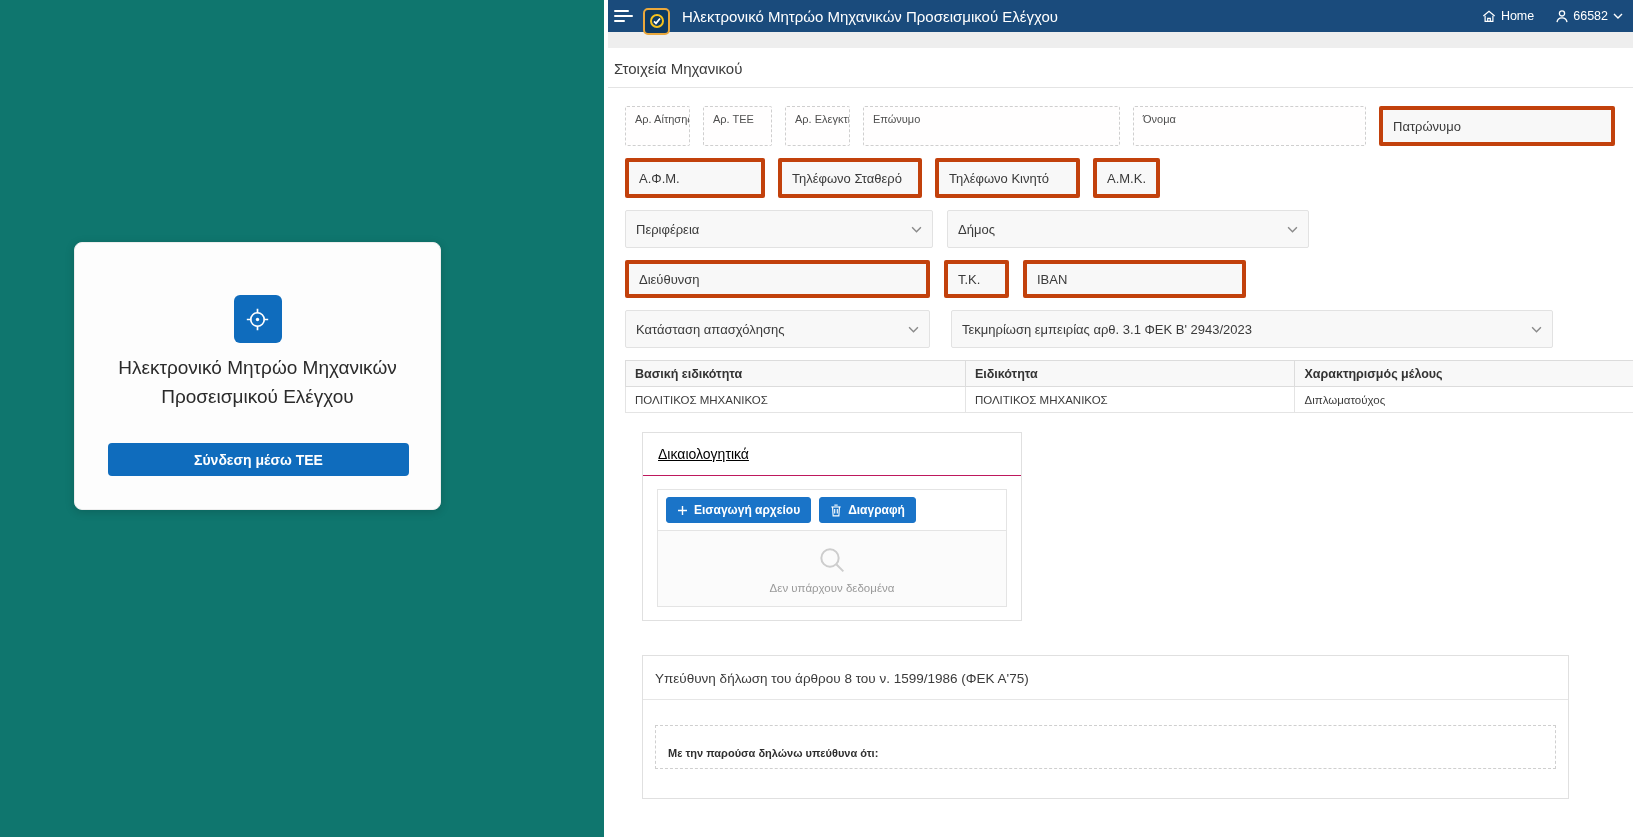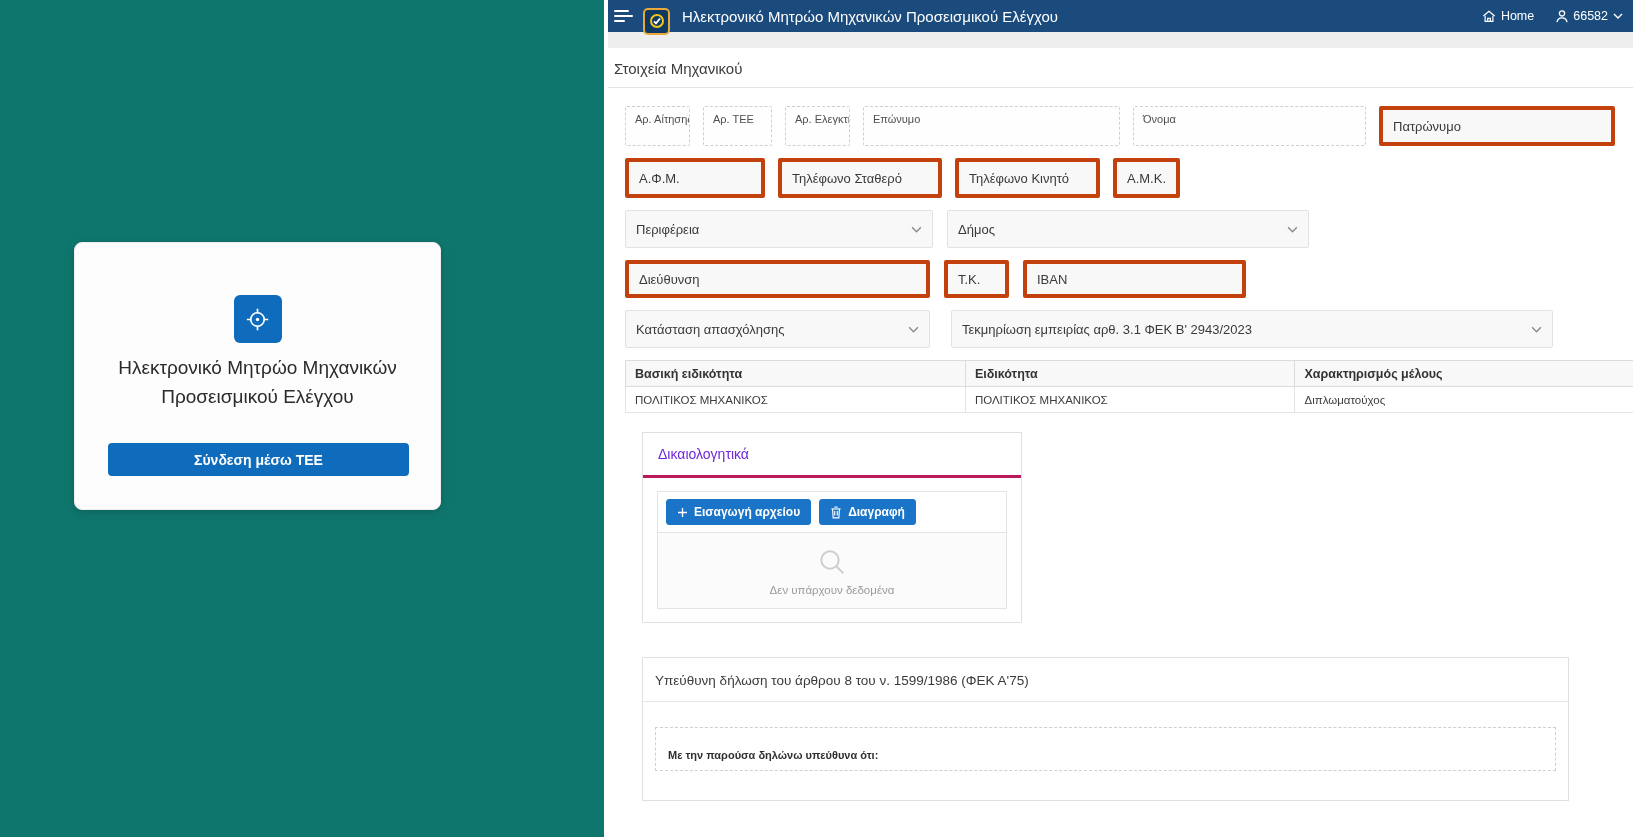--- a/index.html
+++ b/index.html
@@ -72,37 +72,37 @@
   input.f { font-family:inherit; font-size:13px; color:#3a3a3a; padding:0 10px; outline:none; }
   input.f::placeholder { color:#3a3a3a; opacity:1; }
 
   .dd {
     height:38px; display:flex; align-items:center; justify-content:space-between;
     padding:0 10px; background:#f8f8f8; border:1px solid #e2e2e2; border-radius:2px;
     font-size:13px; color:#3a3a3a; cursor:pointer; flex:none;
   }
   .dd .cv { color:#8a8a8a; display:flex; }
 
-  .w65{width:65px}.w67{width:67px}.w69{width:69px}.w140{width:140px}.w144{width:164px}
+  .w65{width:65px}.w67{width:67px}.w69{width:69px}.w140{width:140px}.w144{width:144px}
   .w145{width:145px}.w147{width:147px}.w223{width:223px}.w233{width:233px}.w236{width:236px}
   .w257{width:257px}.w292{width:292px}.w305{width:305px}.w308{width:308px}.w362{width:362px}.w602{width:602px}
 
   
   .spec-table { width:1031px; border-collapse:collapse; margin-top:8px; }
   .spec-table th {
     background:#f8f8f8; border:1px solid #dcdcdc; text-align:left;
     font-size:12.5px; font-weight:bold; color:#333; padding:5px 9px; height:26px;
   }
   .spec-table td {
     background:#fff; border:1px solid #e4e4e4; font-size:11.5px; color:#3c3c3c; padding:5px 9px; height:26px;
   }
 
   
   .panel { border:1px solid #e0e0e0; background:#fff; }
-  .panel-title { padding:13px 15px; font-size:14px; color:#6d28d9; border-bottom:3px solid #be185d; }
+  .panel-title { padding:13px 15px; font-size:14px; color:#000000; border-bottom:1px solid #be185d;text-decoration:underline; }
 
   .docs-panel { width:380px; margin:19px 0 0 17px; }
   .docs-inner { padding:13px 14px; }
   .toolbar { border:1px solid #e4e4e4; padding:7px 8px; display:flex; gap:8px; }
   .btn {
     display:flex; align-items:center; gap:6px; background:#1a74c8; color:#fff;
     border:1px solid #1a74c8; border-radius:3px; padding:5px 10px;
     font-family:inherit; font-size:12px; font-weight:bold; cursor:pointer;
   }
   .btn .plus { font-size:14px; font-weight:normal; line-height:10px; }

